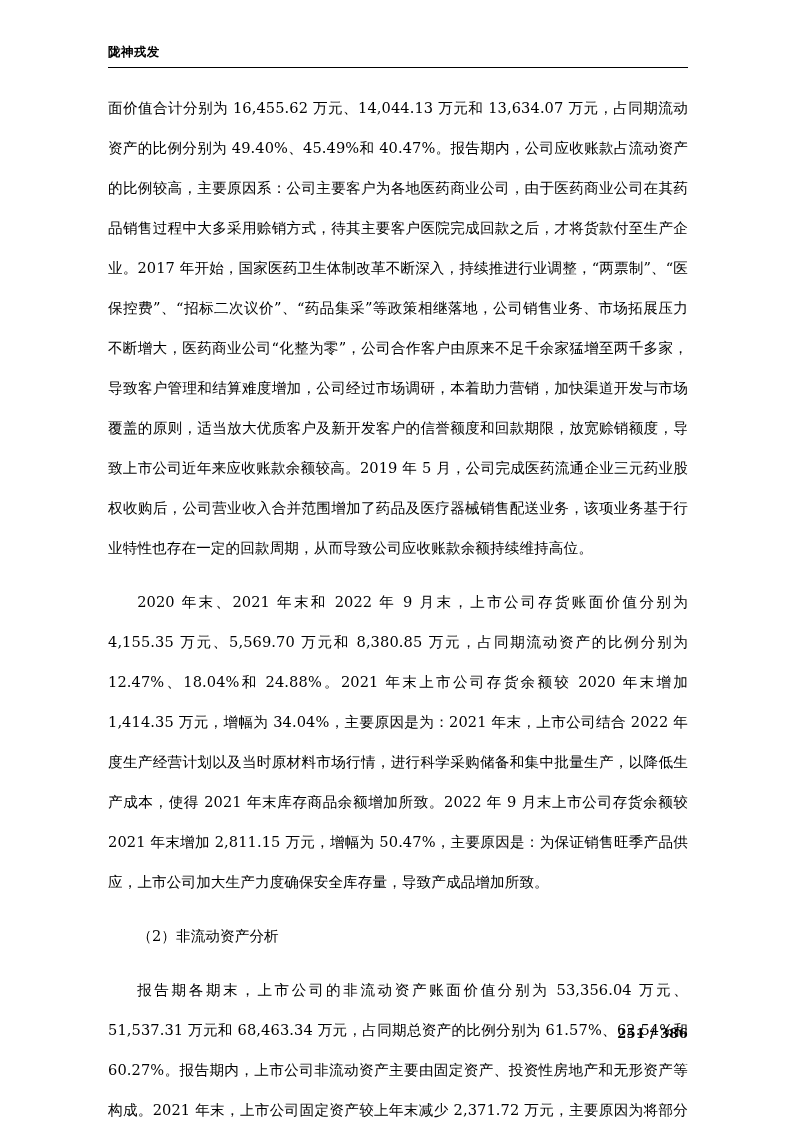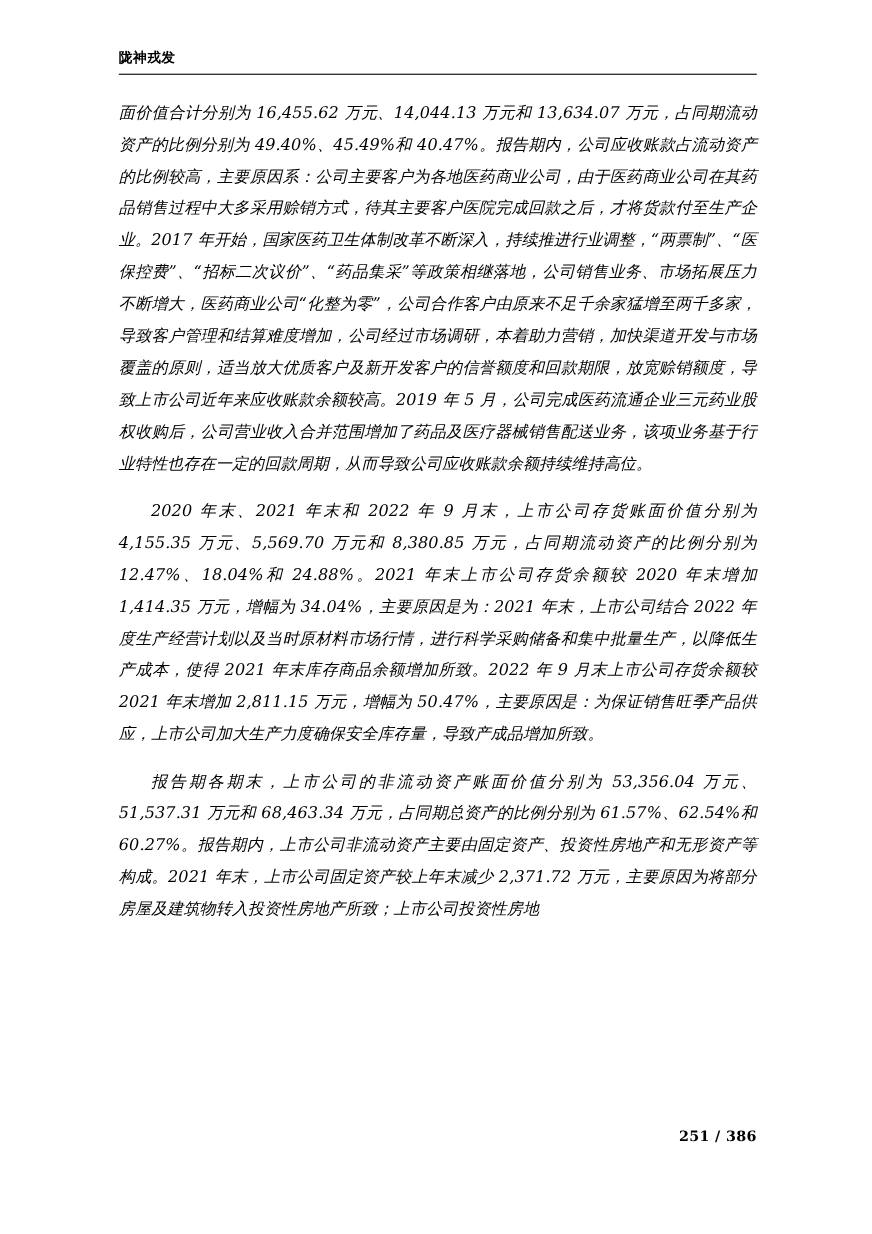--- a/index.html
+++ b/index.html
@@ -41,27 +41,26 @@
     font-weight: bold;
     font-size: 12.5px;
   }
   .rule {
     border-bottom: 1.2px solid #000;
     width: 100%;
     margin-bottom: 20px;
   }
   p.body {
     font-size: 14.6px;
-    line-height: 29px;
+    line-height: 40px;
     margin: 0 0 0 0;
     text-align: justify;
     text-justify: inter-ideograph;
     text-indent: 2em;
     letter-spacing: 0.1px;
-    font-style: italic;
   }
   p.first {
     text-indent: 0;
   }
   p.spacer-top {
     margin-top: 14px;
   }
   .pagenum {
     position: absolute;
     right: 0;
@@ -85,20 +84,21 @@
 
   <div class="content">
 
     <div class="header">
       <div class="left">陇神戎发</div>
     </div>
     <div class="rule"></div>
 
     <p class="body first">面价值合计分别为 16,455.62 万元、14,044.13 万元和 13,634.07 万元，占同期流动资产的比例分别为 49.40%、45.49%和 40.47%。报告期内，公司应收账款占流动资产的比例较高，主要原因系：公司主要客户为各地医药商业公司，由于医药商业公司在其药品销售过程中大多采用赊销方式，待其主要客户医院完成回款之后，才将货款付至生产企业。2017 年开始，国家医药卫生体制改革不断深入，持续推进行业调整，“两票制”、“医保控费”、“招标二次议价”、“药品集采”等政策相继落地，公司销售业务、市场拓展压力不断增大，医药商业公司“化整为零”，公司合作客户由原来不足千余家猛增至两千多家，导致客户管理和结算难度增加，公司经过市场调研，本着助力营销，加快渠道开发与市场覆盖的原则，适当放大优质客户及新开发客户的信誉额度和回款期限，放宽赊销额度，导致上市公司近年来应收账款余额较高。2019 年 5 月，公司完成医药流通企业三元药业股权收购后，公司营业收入合并范围增加了药品及医疗器械销售配送业务，该项业务基于行业特性也存在一定的回款周期，从而导致公司应收账款余额持续维持高位。</p>
     <p class="body spacer-top">2020 年末、2021 年末和 2022 年 9 月末，上市公司存货账面价值分别为 4,155.35 万元、5,569.70 万元和 8,380.85 万元，占同期流动资产的比例分别为 12.47%、18.04%和 24.88%。2021 年末上市公司存货余额较 2020 年末增加 1,414.35 万元，增幅为 34.04%，主要原因是为：2021 年末，上市公司结合 2022 年度生产经营计划以及当时原材料市场行情，进行科学采购储备和集中批量生产，以降低生产成本，使得 2021 年末库存商品余额增加所致。2022 年 9 月末上市公司存货余额较 2021 年末增加 2,811.15 万元，增幅为 50.47%，主要原因是：为保证销售旺季产品供应，上市公司加大生产力度确保安全库存量，导致产成品增加所致。</p>
+    <p class="body spacer-top">（2）非流动资产分析</p>
     <p class="body spacer-top">报告期各期末，上市公司的非流动资产账面价值分别为 53,356.04 万元、51,537.31 万元和 68,463.34 万元，占同期总资产的比例分别为 61.57%、62.54%和 60.27%。报告期内，上市公司非流动资产主要由固定资产、投资性房地产和无形资产等构成。2021 年末，上市公司固定资产较上年末减少 2,371.72 万元，主要原因为将部分房屋及建筑物转入投资性房地产所致；上市公司投资性房地</p>
 
   </div>
 
   <div class="footer-wrap">
     <div class="pagenum">251 / 386</div>
   </div>
 
 </div>
 

